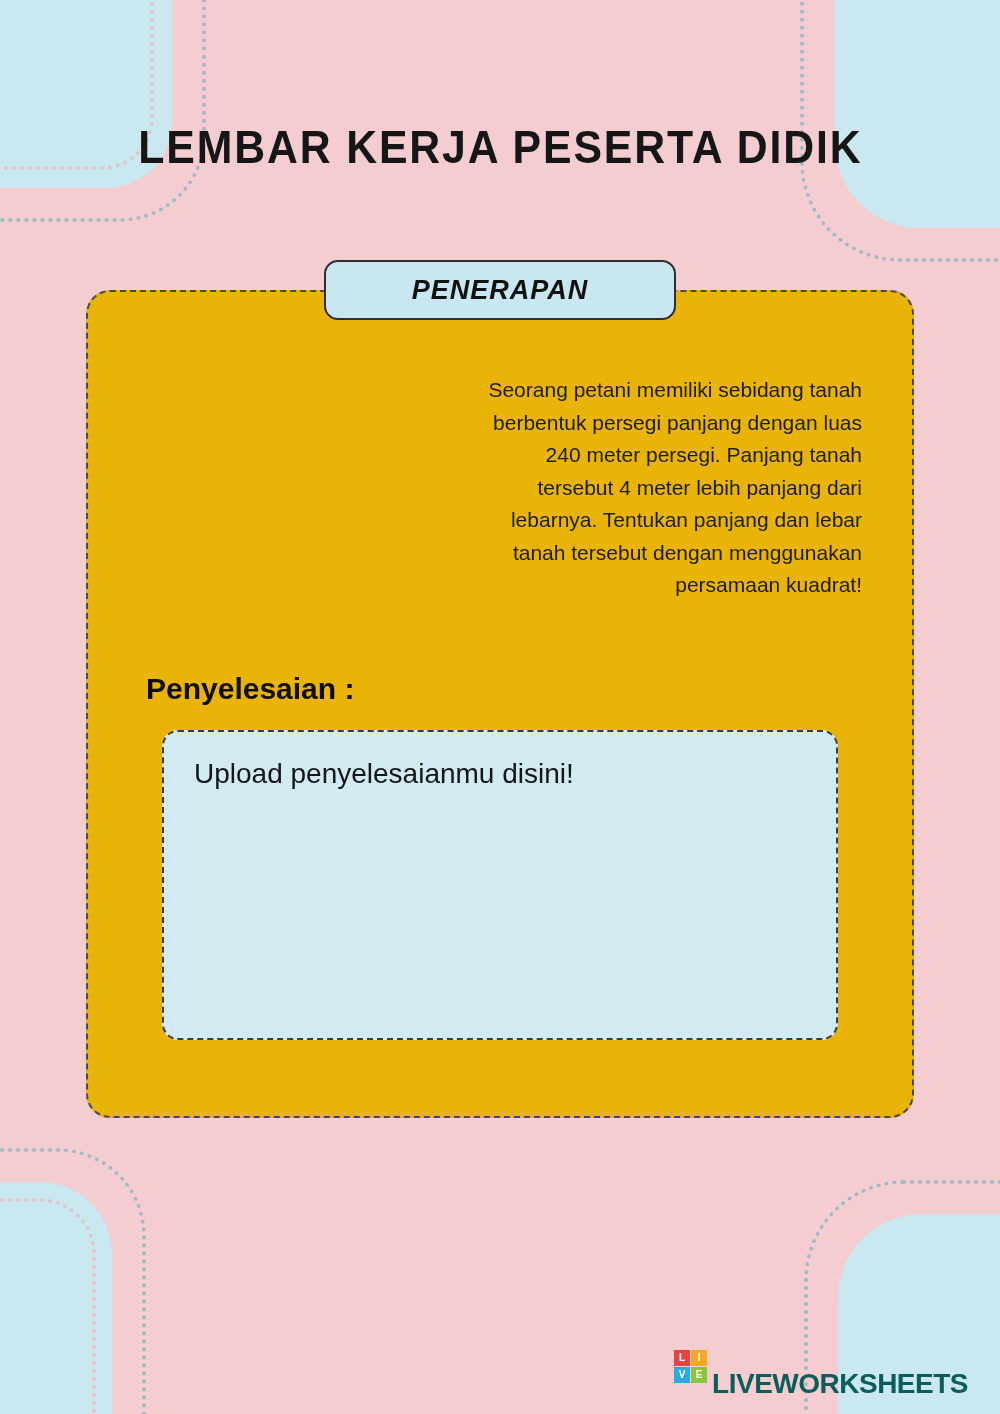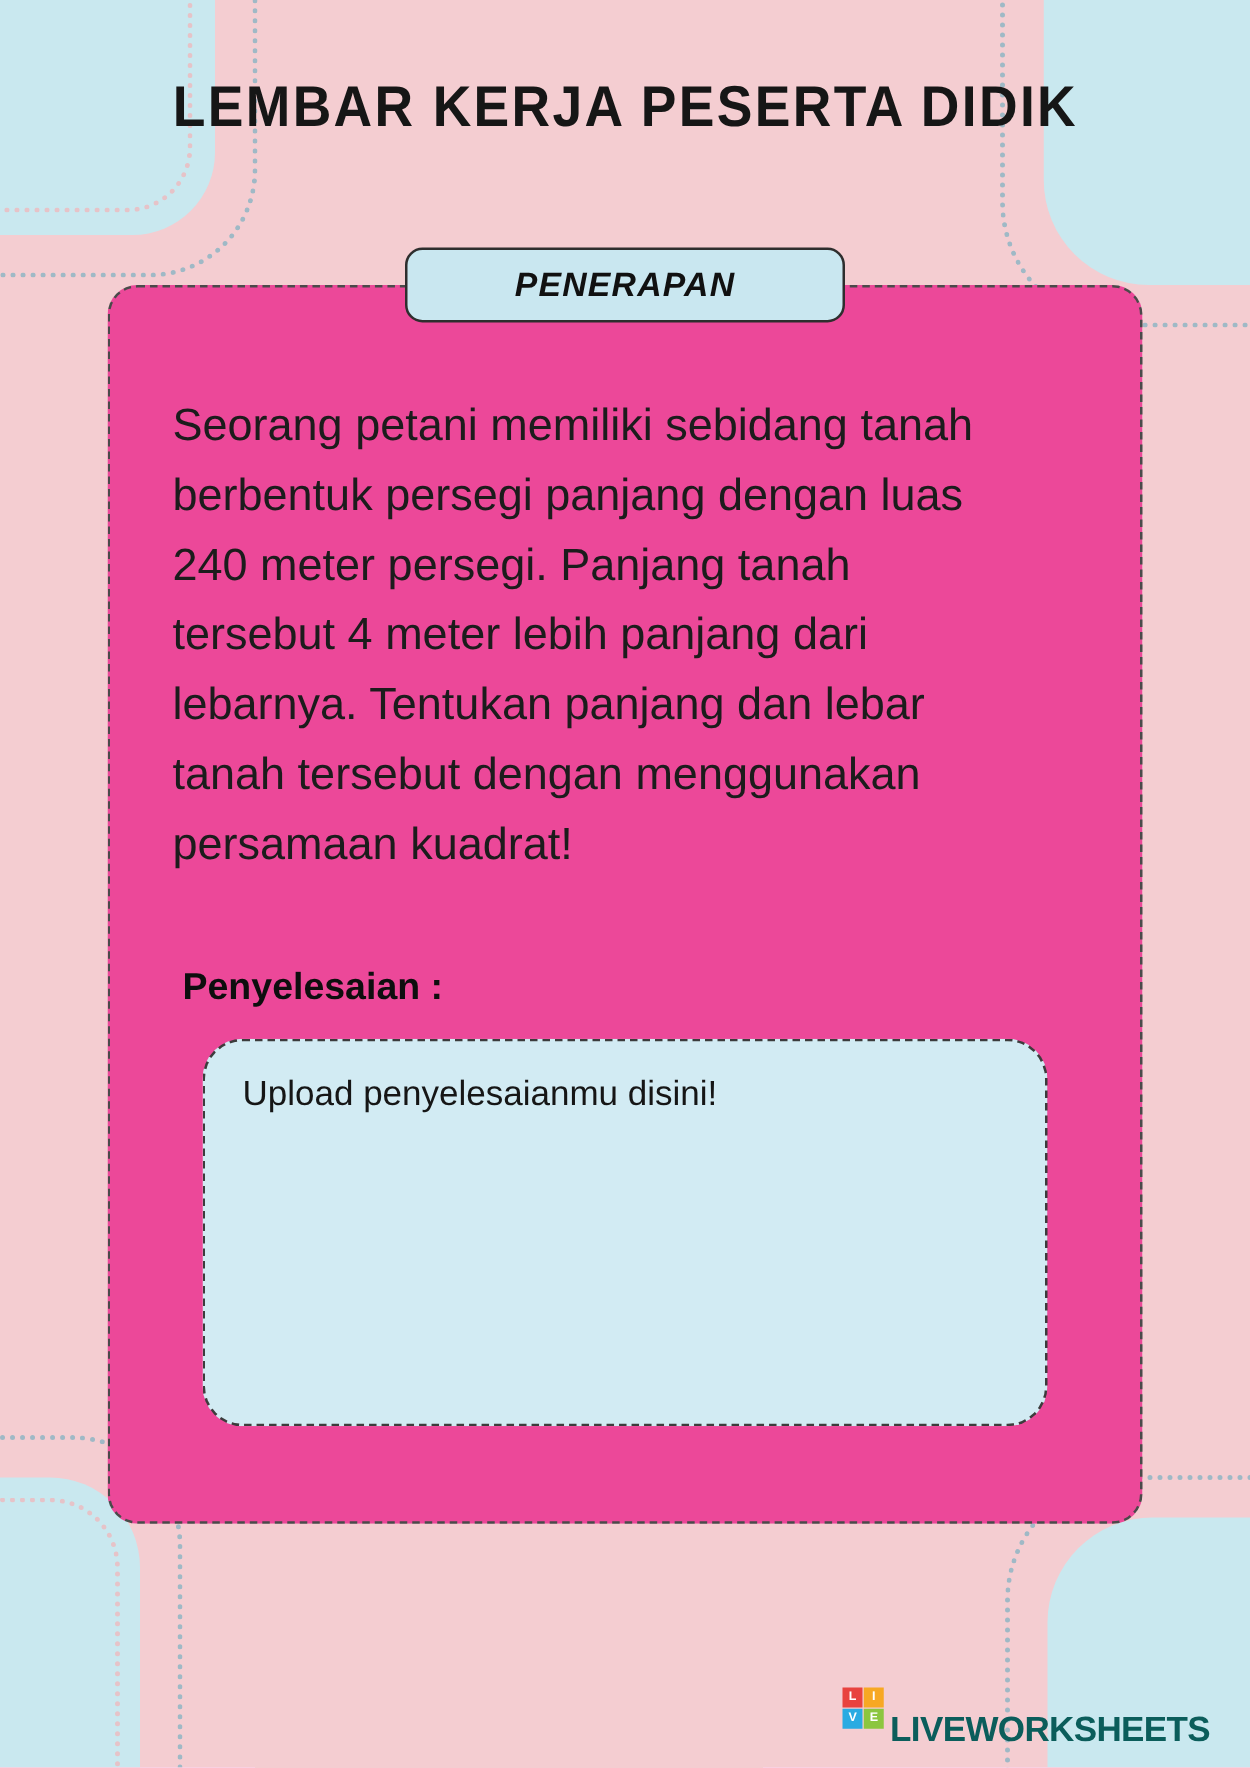--- a/index.html
+++ b/index.html
@@ -22,21 +22,21 @@
 
   .dots { position: absolute; border: 4px dotted #9fb9c6; background: transparent; pointer-events: none; }
   .dots-tl-outer { top: -8px; left: -8px; width: 206px; height: 222px; border-bottom-right-radius: 86px; }
   .dots-tl-inner { top: -8px; left: -8px; width: 154px; height: 170px; border-bottom-right-radius: 52px; border-color: #e6c3c8; }
   .dots-tr { top: -8px; right: -8px; width: 200px; height: 262px; border-bottom-left-radius: 100px; }
   .dots-bl-outer { bottom: -8px; left: -8px; width: 146px; height: 266px; border-top-right-radius: 88px; }
   .dots-bl-inner { bottom: -8px; left: -8px; width: 96px; height: 216px; border-top-right-radius: 56px; border-color: #e6c3c8; }
   .dots-br { bottom: -8px; right: -8px; width: 196px; height: 234px; border-top-left-radius: 100px; }
 
   
-  .header { position: relative; text-align: center; padding-top: 58px; }
+  .header { position: relative; text-align: center; padding-top: 120px; }
   .title-sub {
     display: inline-block;
     font-size: 46px;
     font-weight: bold;
     letter-spacing: 2px;
     transform: scaleX(0.93);
     color: #161616;
     white-space: nowrap;
   }
   .title-main {
@@ -49,21 +49,21 @@
     color: #111111;
     white-space: nowrap;
   }
 
   
   .card {
     position: relative;
     width: 828px;
     margin: 116px auto 0 auto;
     box-sizing: border-box;
-    background: #ec4899;
+    background: #eab308;
     border: 2px dashed #4a4a4a;
     border-radius: 24px;
     padding: 82px 50px 76px 50px;
   }
   .badge {
     position: absolute;
     top: -32px;
     left: 50%;
     transform: translateX(-50%);
     width: 352px;
@@ -78,40 +78,40 @@
   }
   .badge span {
     font-size: 27px;
     font-weight: bold;
     font-style: italic;
     letter-spacing: 1px;
     color: #111111;
   }
   .problem {
     margin: 0 auto;
-    text-align: left;
-    font-size: 36px;
+    text-align: right;
+    font-size: 21px;
     line-height: 1.55;
     white-space: pre-line;
     color: #1c1c1c;
   }
   .solution-label {
     margin: 70px 0 24px 8px;
     font-size: 30px;
     font-weight: bold;
     color: #0e0e0e;
   }
   .upload-box {
     width: 676px;
     height: 310px;
     margin: 0 auto;
     box-sizing: border-box;
     background: #d2ebf3;
     border: 2px dashed #3c3c3c;
-    border-radius: 32px;
+    border-radius: 16px;
     padding: 26px 30px;
     cursor: pointer;
   }
   .upload-box span { font-size: 28px; color: #161616; }
 
   
   .brand {
     position: absolute;
     bottom: 14px;
     right: 32px;

